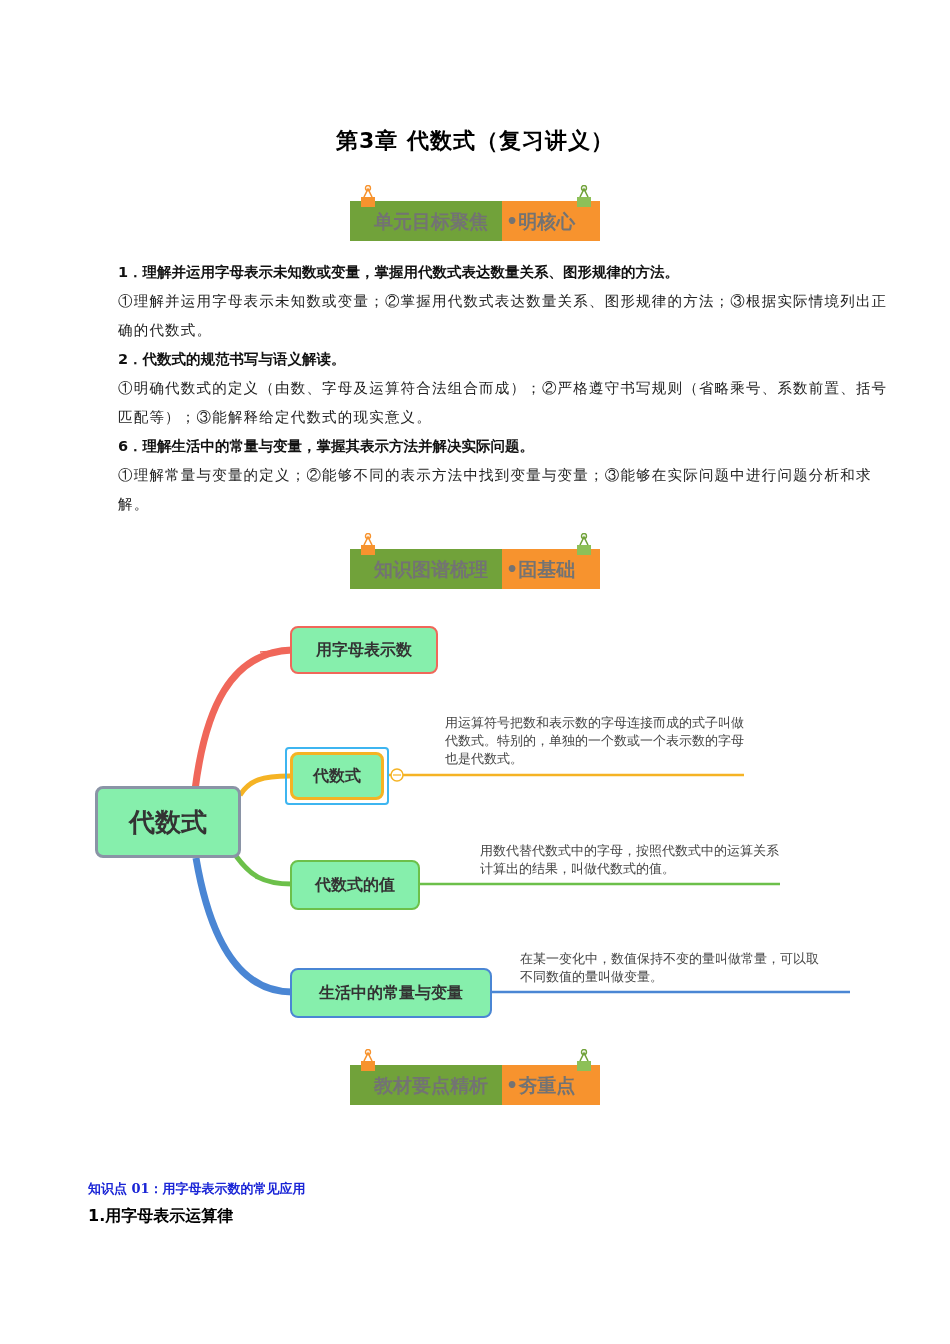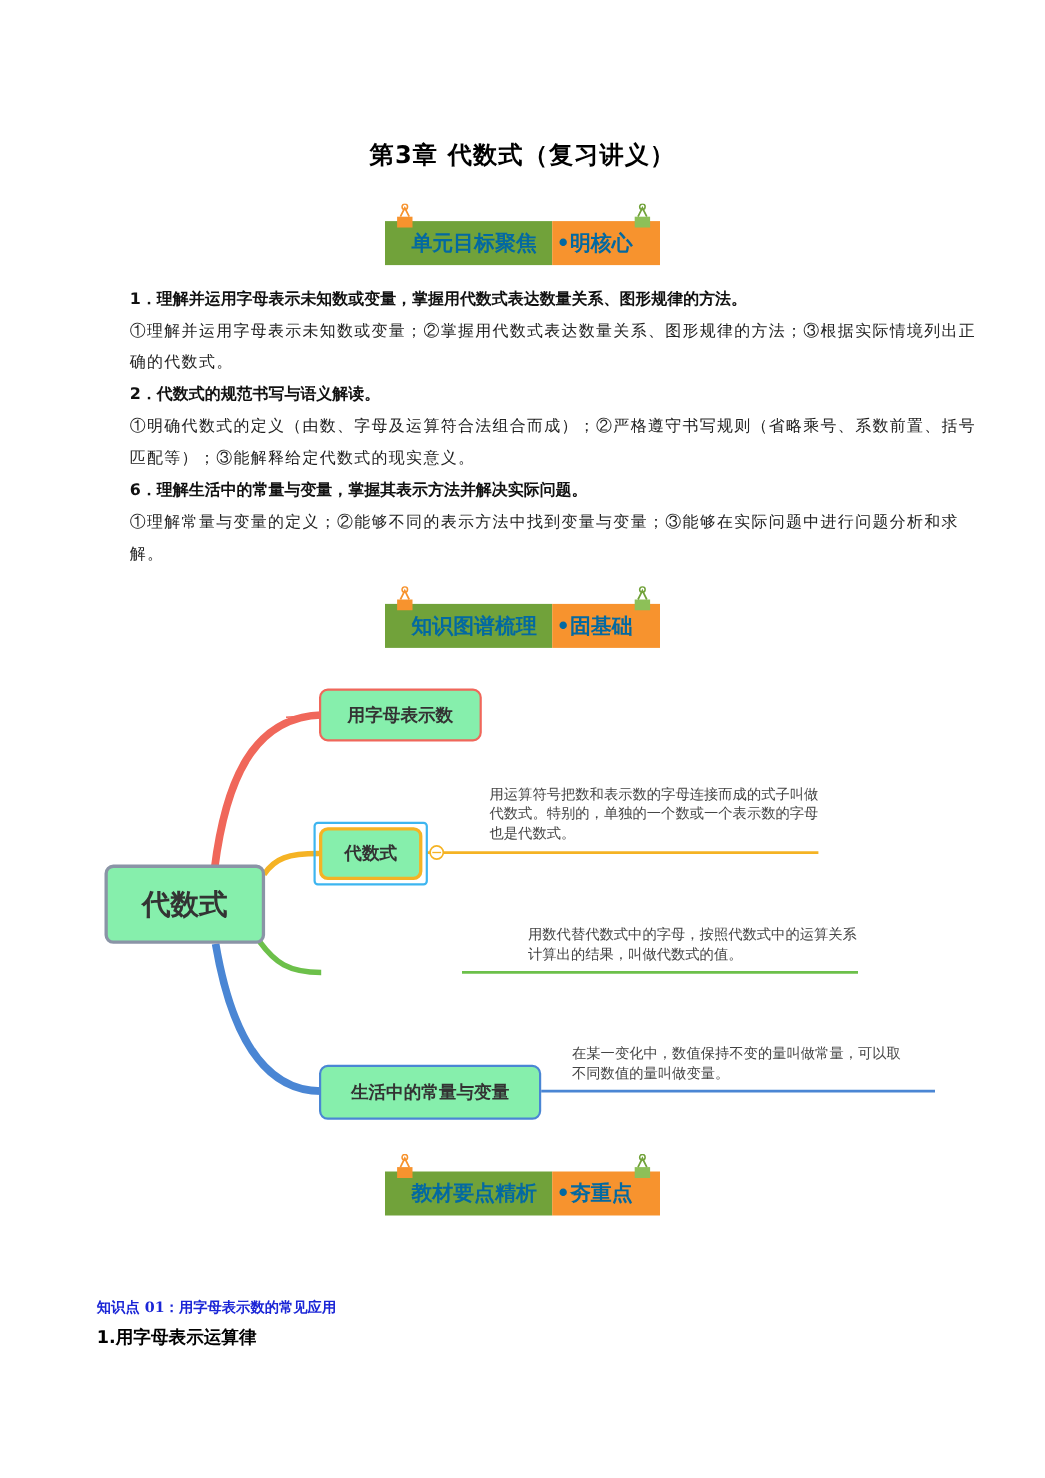--- a/index.html
+++ b/index.html
@@ -3,21 +3,21 @@
   <meta charset="utf-8">
   <style>
     html, body { margin: 0; padding: 0; background: #ffffff; }
     body { width: 950px; height: 1344px; position: relative; overflow: hidden;
            font-family: "DejaVu Sans", "Liberation Sans", sans-serif; color: #111; }
     .page-title { position: absolute; top: 126px; left: 0; width: 950px; text-align: center;
                   font-size: 22px; font-weight: bold; letter-spacing: 1px; color: #000; }
     .banner { position: absolute; left: 350px; width: 250px; height: 40px; }
     .banner .green { position: absolute; left: 0; top: 0; width: 152px; height: 40px; background: #71a23a; }
     .banner .orange { position: absolute; left: 152px; top: 0; width: 98px; height: 40px; background: #f7932e; }
-    .banner .txt { position: absolute; top: 0; height: 40px; line-height: 40px; color: #0369a1;
+    .banner .txt { position: absolute; top: 0; height: 40px; line-height: 40px; color: #737373;
                    font-weight: bold; font-size: 19px; white-space: nowrap; }
     .banner .txt.left { left: 24px; }
     .banner .txt.right { left: 156px; }
     .clip { position: absolute; top: -16px; width: 16px; height: 22px; }
     .clip.l { left: 10px; }
     .clip.r { right: 8px; }
     .body-text { position: absolute; left: 88px; width: 780px; font-size: 14.5px; line-height: 29px; margin-left: 30px; }
     .body-text p { margin: 0; }
     .bold { font-weight: bold; font-family: "DejaVu Sans", sans-serif; }
     .serif { font-family: "DejaVu Serif", "Liberation Serif", serif; letter-spacing: 1.2px; color: #222; }
@@ -96,20 +96,21 @@
   </svg>
 
   <div class="node" style="left:95px;top:186px;width:146px;height:72px;border:3px solid #8a94a6;font-size:26px;color:#333;">代数式</div>
 
   <div class="node" style="left:290px;top:26px;width:148px;height:48px;border:2.5px solid #f0675a;font-size:16px;">用字母表示数</div>
 
   <div style="position:absolute;left:285px;top:147px;width:104px;height:58px;border:2px solid #3db5f0;border-radius:4px;box-sizing:border-box;"></div>
   <div class="node" style="left:290px;top:152px;width:94px;height:48px;border:3px solid #f5b324;font-size:16px;">代数式</div>
   <div class="note" style="left:445px;top:114px;width:300px;">用运算符号把数和表示数的字母连接而成的式子叫做代数式。特别的，单独的一个数或一个表示数的字母也是代数式。</div>
 
+  <div class="node" style="left:290px;top:260px;width:130px;height:50px;border:2.5px solid #6cc04a;font-size:16px;">代数式的值</div>
   <div class="note" style="left:480px;top:242px;width:300px;">用数代替代数式中的字母，按照代数式中的运算关系计算出的结果，叫做代数式的值。</div>
 
   <div class="node" style="left:290px;top:368px;width:202px;height:50px;border:2.5px solid #4a86d4;font-size:16px;">生活中的常量与变量</div>
   <div class="note" style="left:520px;top:350px;width:300px;">在某一变化中，数值保持不变的量叫做常量，可以取不同数值的量叫做变量。</div>
 </div>
 
 <div class="banner" style="top:1065px;">
   <div class="green"></div>
   <div class="orange"></div>
   <svg class="clip l" viewBox="0 0 16 22">

